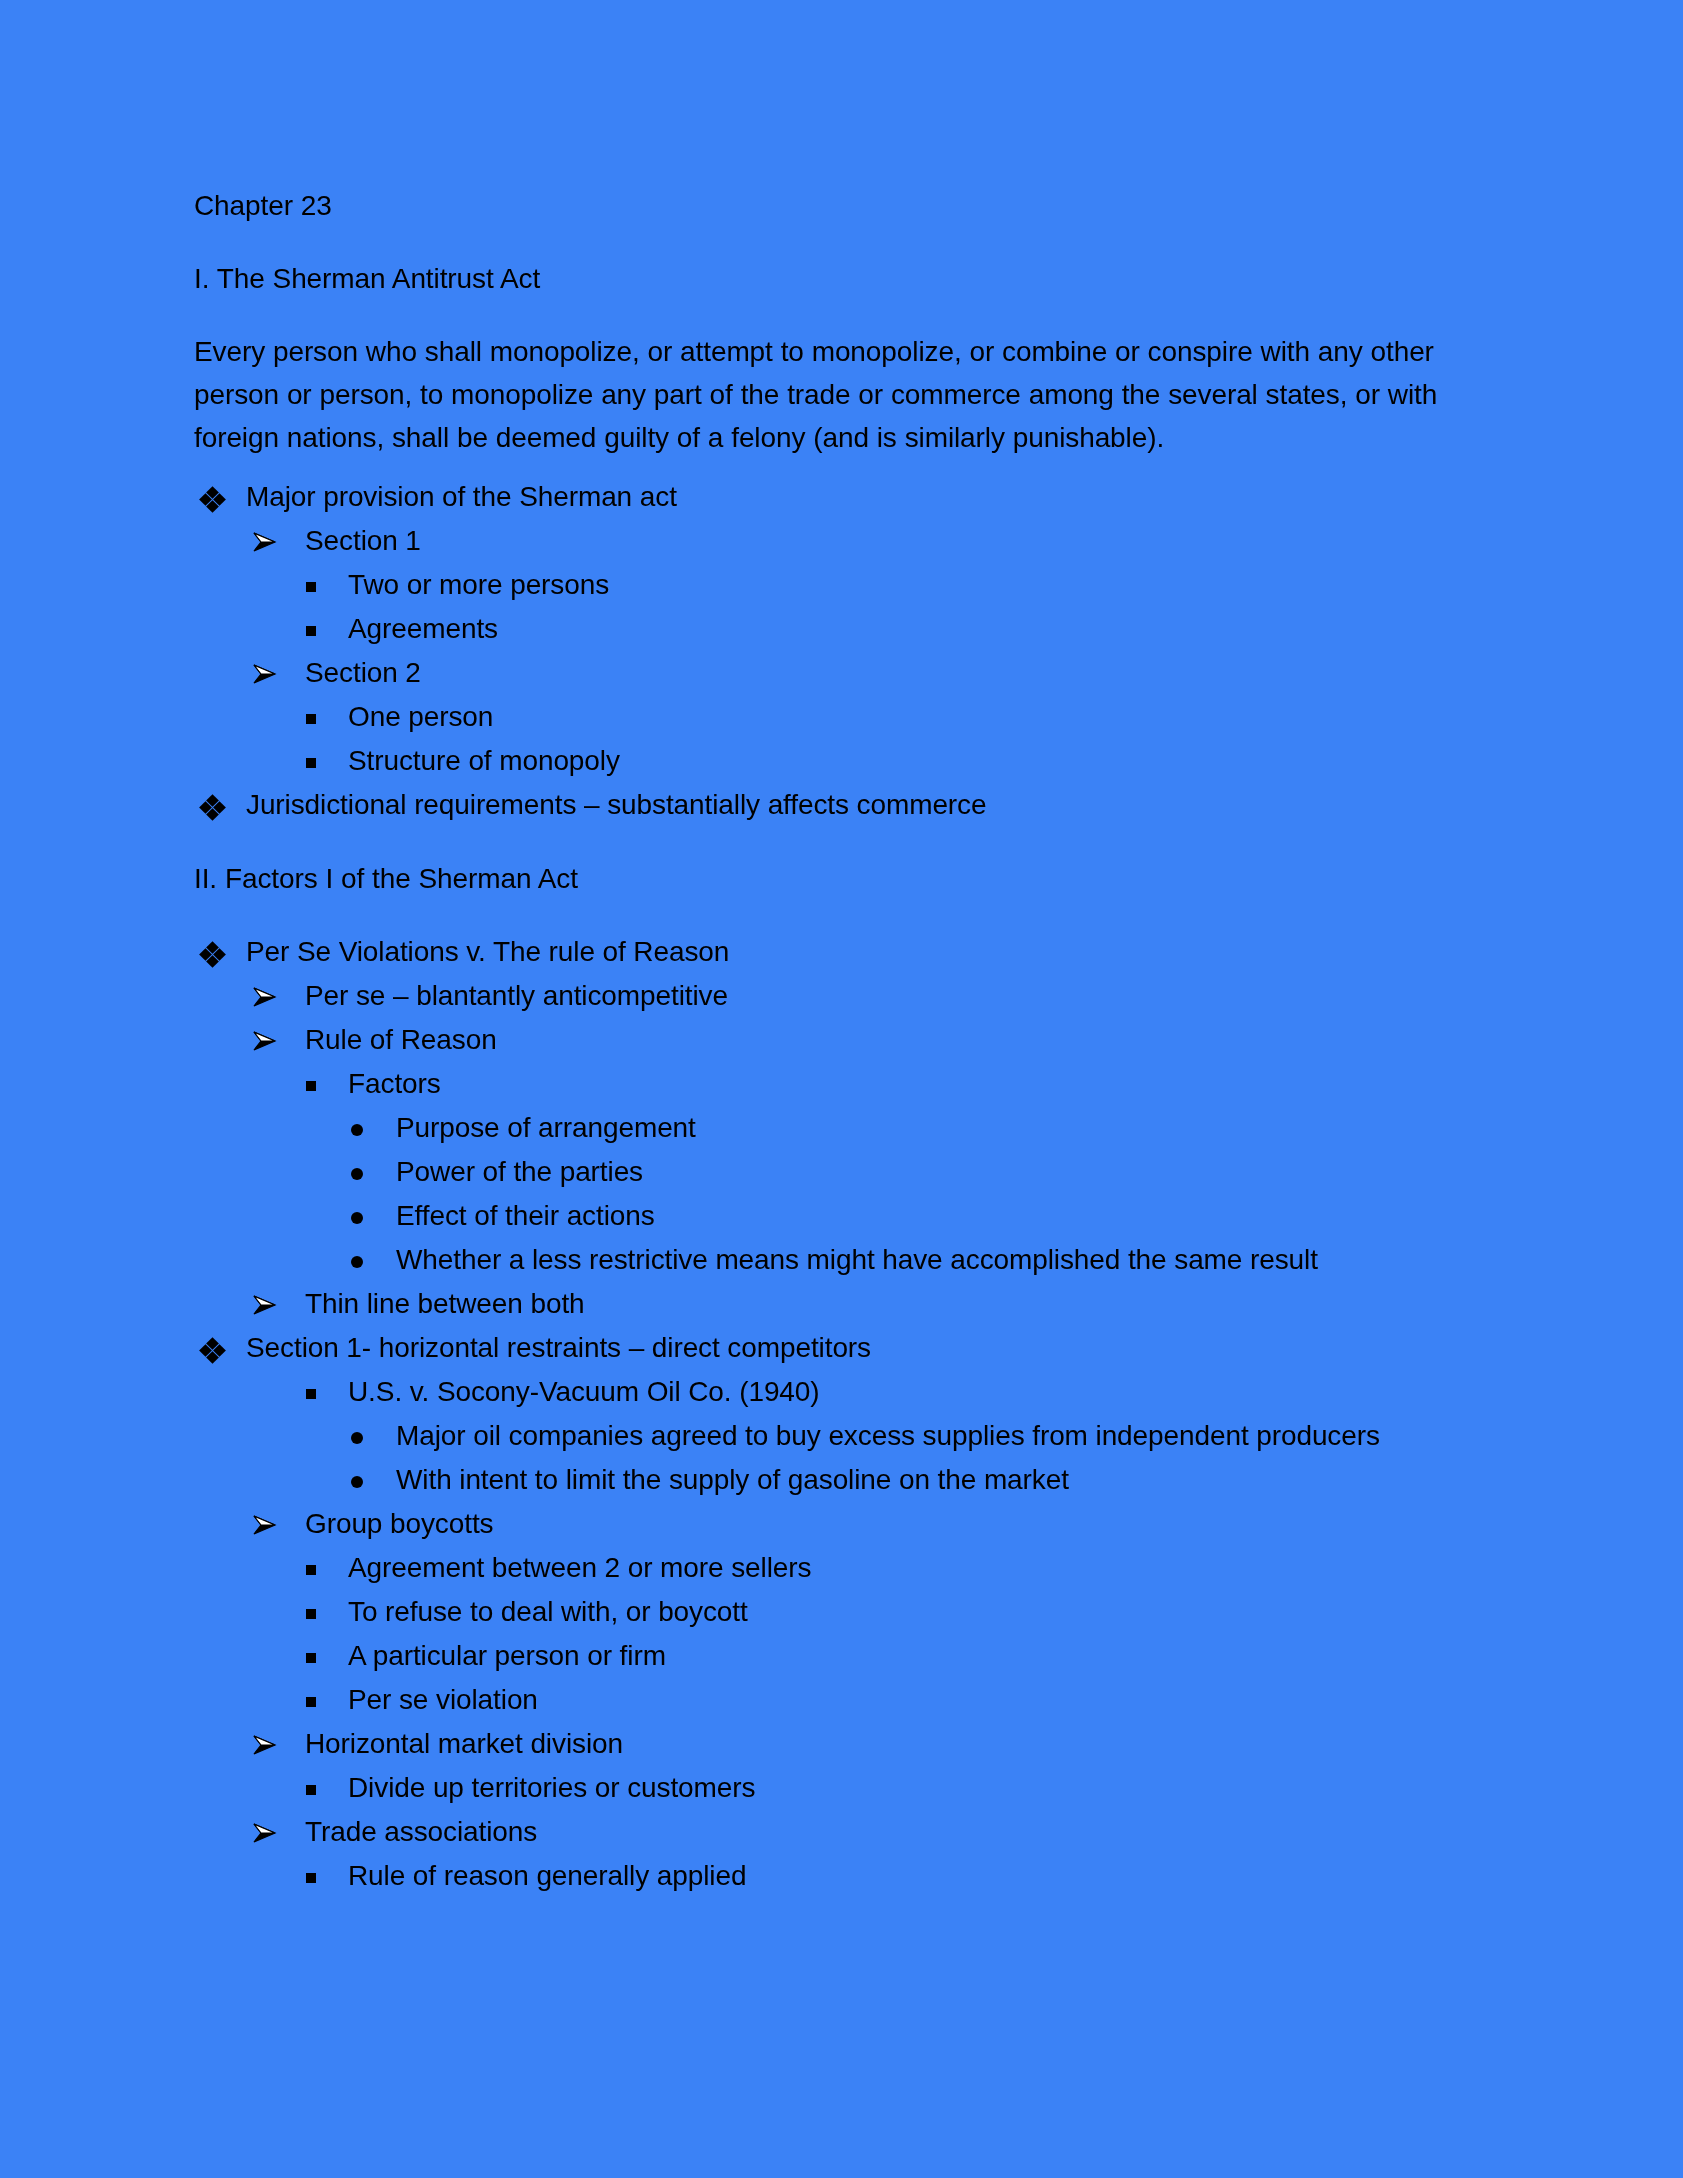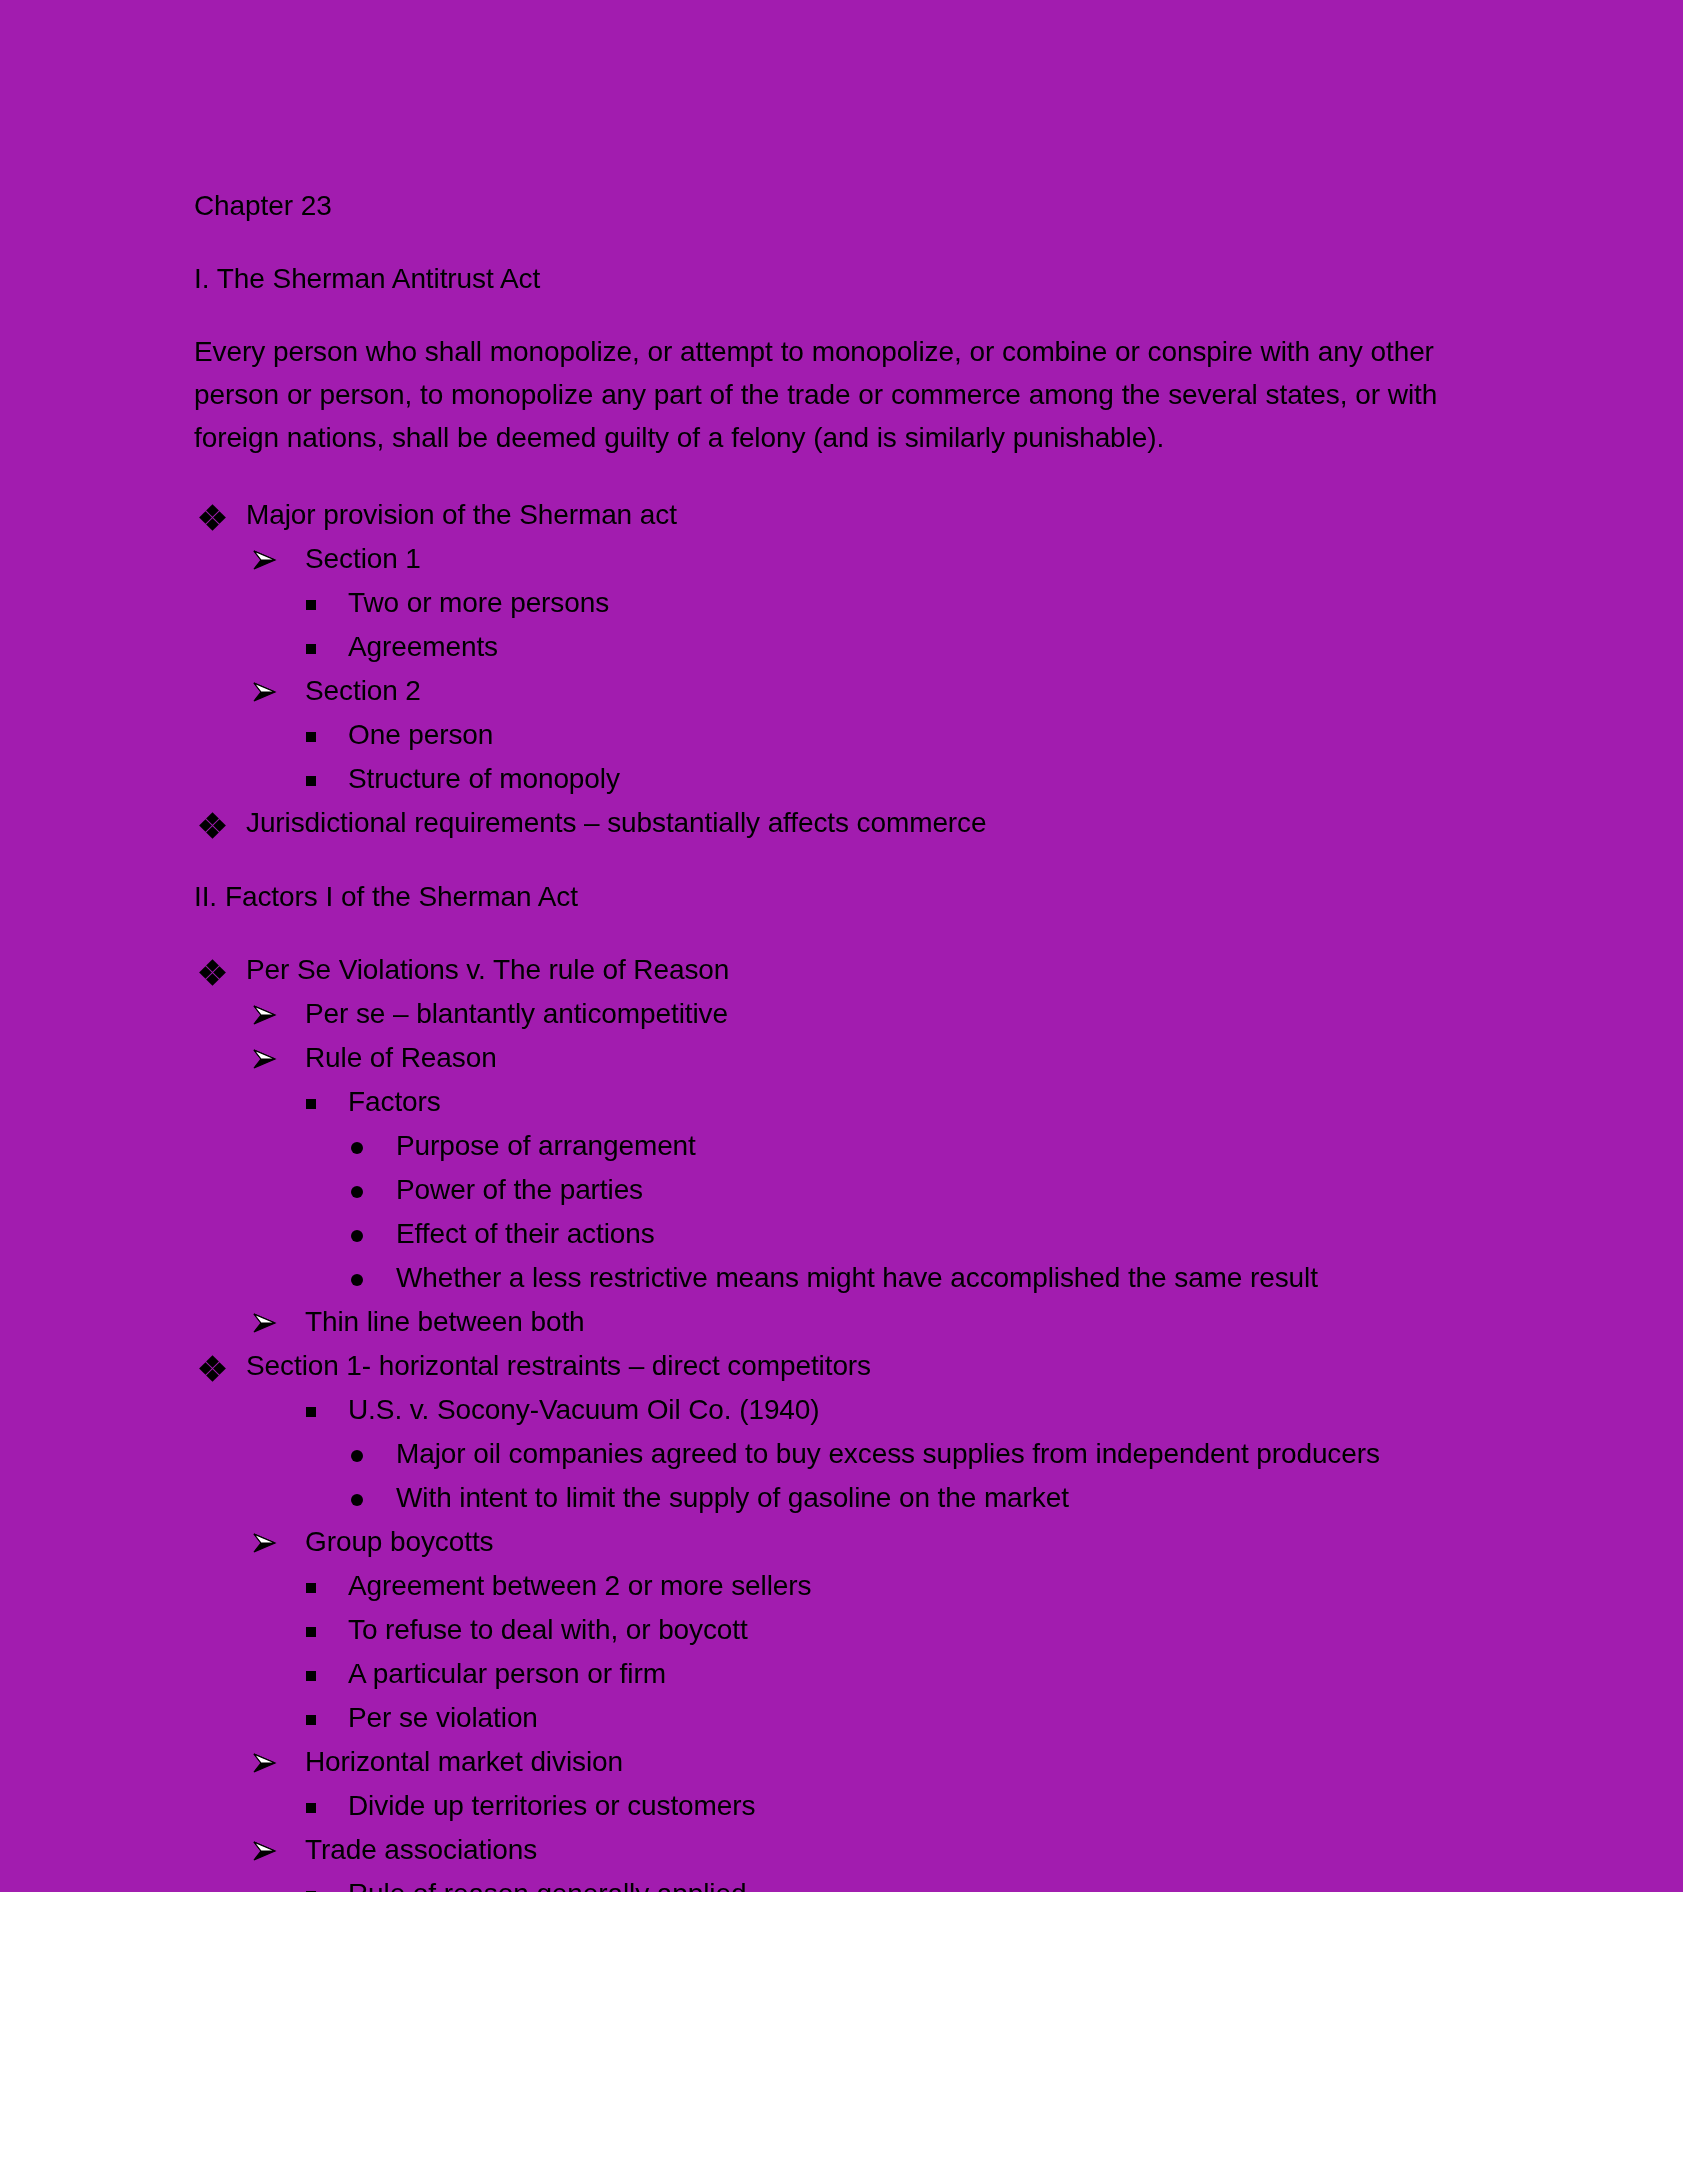--- a/index.html
+++ b/index.html
@@ -8,43 +8,43 @@
     padding: 0;
     background: #ffffff;
   }
   body {
     font-family: "Liberation Sans", "DejaVu Sans", sans-serif;
     color: #000000;
   }
   .page {
     position: relative;
     width: 1683px;
-    height: 1892px;
-    background: #a21caf;
+    height: 2178px;
+    background: #3b82f6;
     box-sizing: border-box;
     overflow: hidden;
   }
   .content {
     position: absolute;
     left: 194px;
     top: 184px;
     width: 1277px;
   }
 
   
   .para {
     font-size: 28px;
     line-height: 43px;
     margin: 0 0 30px 0;
     letter-spacing: -0.1px;
     text-align: left;
     word-spacing: 0.2px;
   }
   .para.body-block {
-    margin-bottom: 34px;
+    margin-bottom: 16px;
     width: 1265px;
   }
   .para.heading-line {
     margin-bottom: 30px;
   }
 
   
   .outline {
     margin: 0 0 0 0;
     padding: 0;

